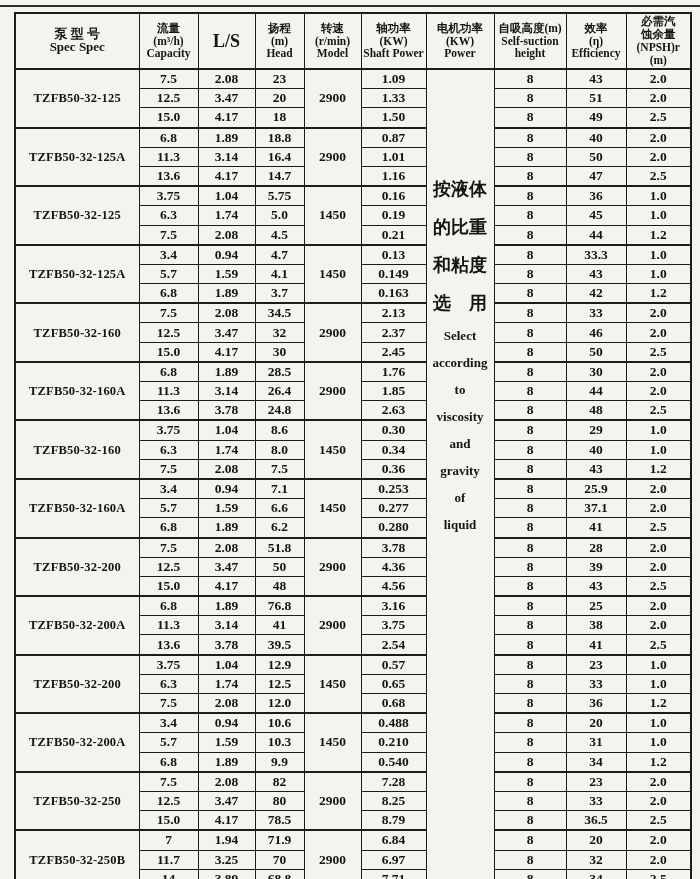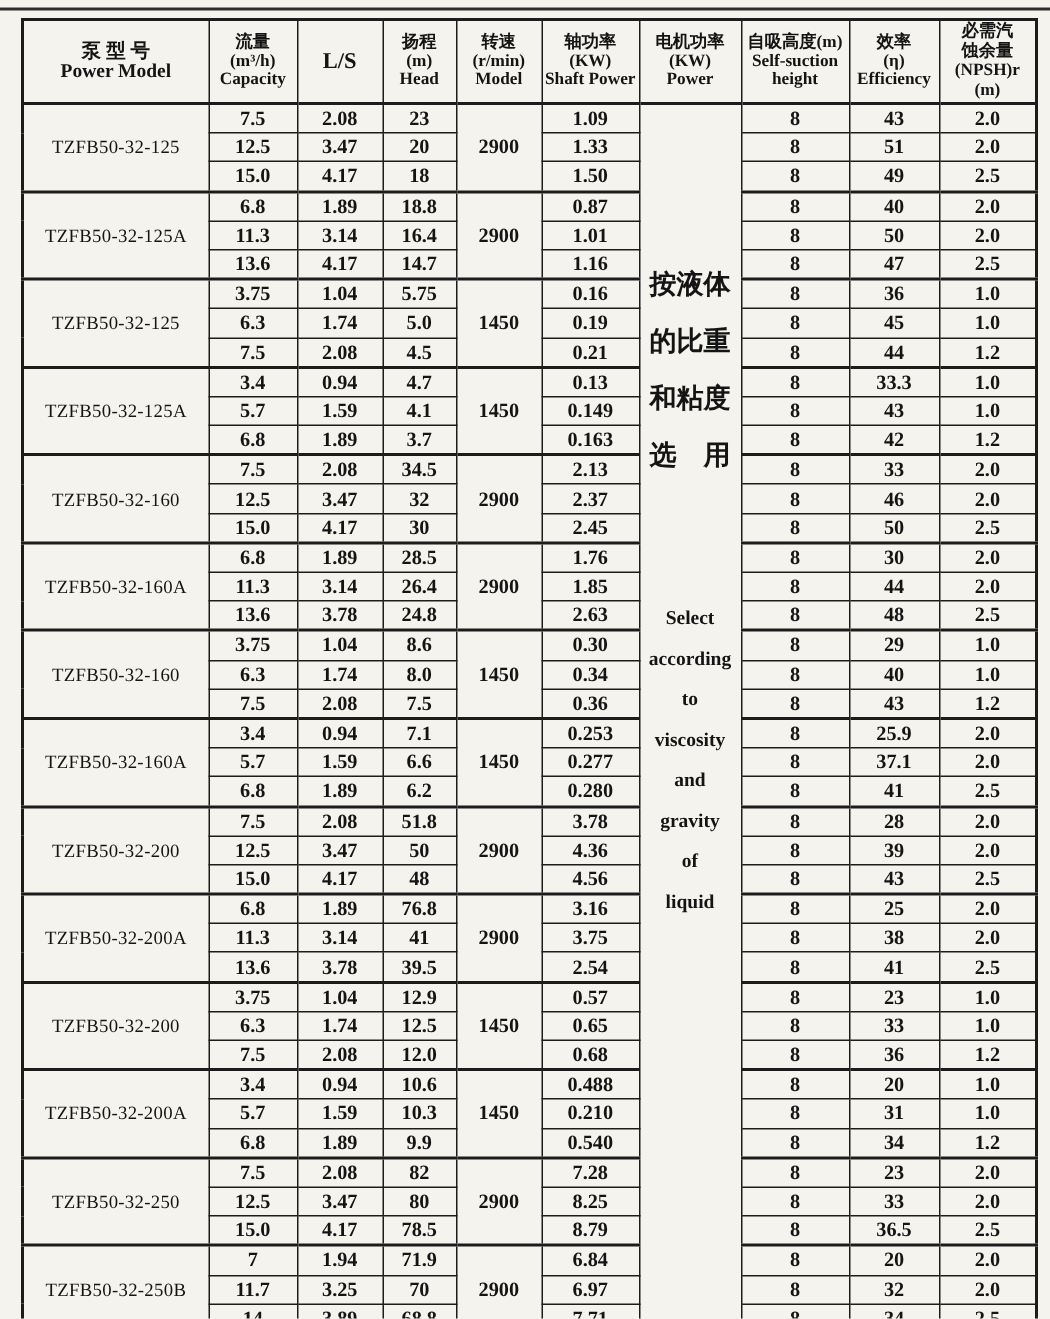--- a/index.html
+++ b/index.html
@@ -31,45 +31,44 @@
     padding: 0;
     overflow: hidden;
   }
   thead th {
     font-size: 11.5px;
     line-height: 12.8px;
     height: 54px;
     font-weight: bold;
   }
   thead th.hdr-model { font-size: 13px; }
-  thead th.hdr-ls { font-size: 15px; }
+  thead th.hdr-ls { font-size: 18px; }
   tbody td, tbody th {
     font-size: 13.5px;
     line-height: 14px;
     height: 18.2px;
   }
   tbody th.model-cell {
     font-size: 12.5px;
     letter-spacing: 0.2px;
-    font-weight: normal;
+    font-weight: bold;
   }
   tr.group-start > td, tr.group-start > th { border-top: 2px solid #1c1c1c; }
   thead tr { border-bottom: 2px solid #1c1c1c; }
   td.power-note-cell {
     vertical-align: top;
     font-weight: bold;
   }
   .note-zh {
     margin-top: 100px;
     line-height: 38px;
     font-size: 18px;
     white-space: pre-line;
   }
   .note-en {
-    margin-top: 76px;
     line-height: 27px;
     font-size: 13px;
     white-space: pre-line;
   }
 </style>
 </head>
 <body>
 
 <div class="top-rule"></div>
 
@@ -82,21 +81,21 @@
       <col style="width:57px">
       <col style="width:65px">
     <col style="width:68px">
       <col style="width:72px">
       <col style="width:60px">
     <col style="width:65px">
   </colgroup>
   <thead>
     <tr>
       <th class="hdr-model">泵 型 号
-Power Model</th>
+Spec Spec</th>
       <th>流量
 (m³/h)
 Capacity</th>
       <th class="hdr-ls">L/S</th>
       <th>扬程
 (m)
 Head</th>
       <th>转速
 (r/min)
 Model</th>

